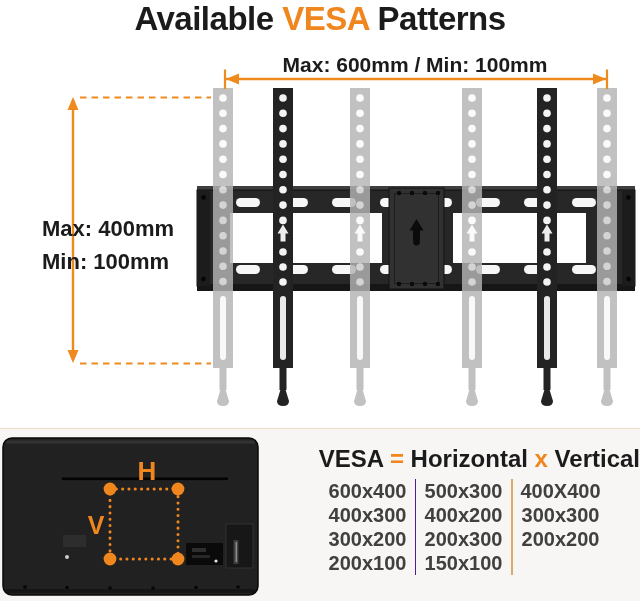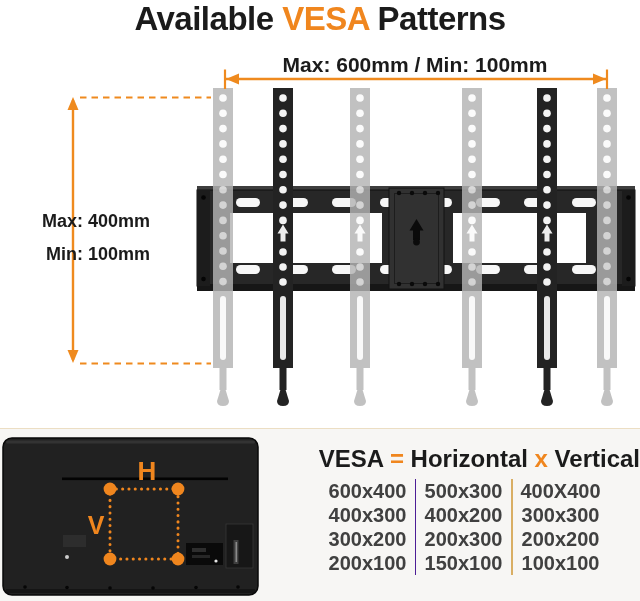--- a/index.html
+++ b/index.html
@@ -3,21 +3,21 @@
 <meta charset="utf-8">
 <style>
   html,body{margin:0;padding:0;}
   body{font-family:"Liberation Sans","DejaVu Sans",sans-serif;background:#fff;}
   #stage{position:relative;width:640px;height:601px;overflow:hidden;background:#ffffff;}
   #bg-art{position:absolute;left:0;top:0;width:640px;height:601px;}
   .txt{position:absolute;color:#1b1b1b;font-weight:700;white-space:nowrap;}
   .title{left:0;top:0;width:640px;text-align:center;font-size:33px;letter-spacing:-0.5px;}
   .title .hl{color:#F0861E;}
   .dim-h{left:205px;top:53px;width:420px;text-align:center;font-size:21px;}
-  .dim-v{left:42px;top:205px;font-size:18px;line-height:33px;text-align:right;}
+  .dim-v{left:42px;top:212px;font-size:22px;line-height:33px;}
   .h-label{left:130px;top:456px;width:34px;text-align:center;font-size:26px;color:#F0861E;}
   .v-label{left:80px;top:511px;width:32px;text-align:center;font-size:25px;color:#F0861E;}
   .formula{left:293px;top:445px;width:347px;text-align:right;font-size:24px;}
   .formula .hl{color:#F0861E;}
   .vesa-table{position:absolute;left:320px;top:479px;display:flex;font-weight:700;font-size:20px;color:#404040;}
   .vesa-col{width:95px;text-align:center;}
   .vesa-col.mid{border-left:1px solid #4c1d95;border-right:2px solid #D9AE64;}
   .vesa-col div{line-height:24px;}
 </style>
 </head>
@@ -219,17 +219,16 @@
     <div class="vesa-col mid">
       <div>500x300</div>
       <div>400x200</div>
       <div>200x300</div>
       <div>150x100</div>
     </div>
     <div class="vesa-col">
       <div>400X400</div>
       <div>300x300</div>
       <div>200x200</div>
-      <div>100x100</div>
     </div>
   </div>
 
 </div>
 
 </body></html>

